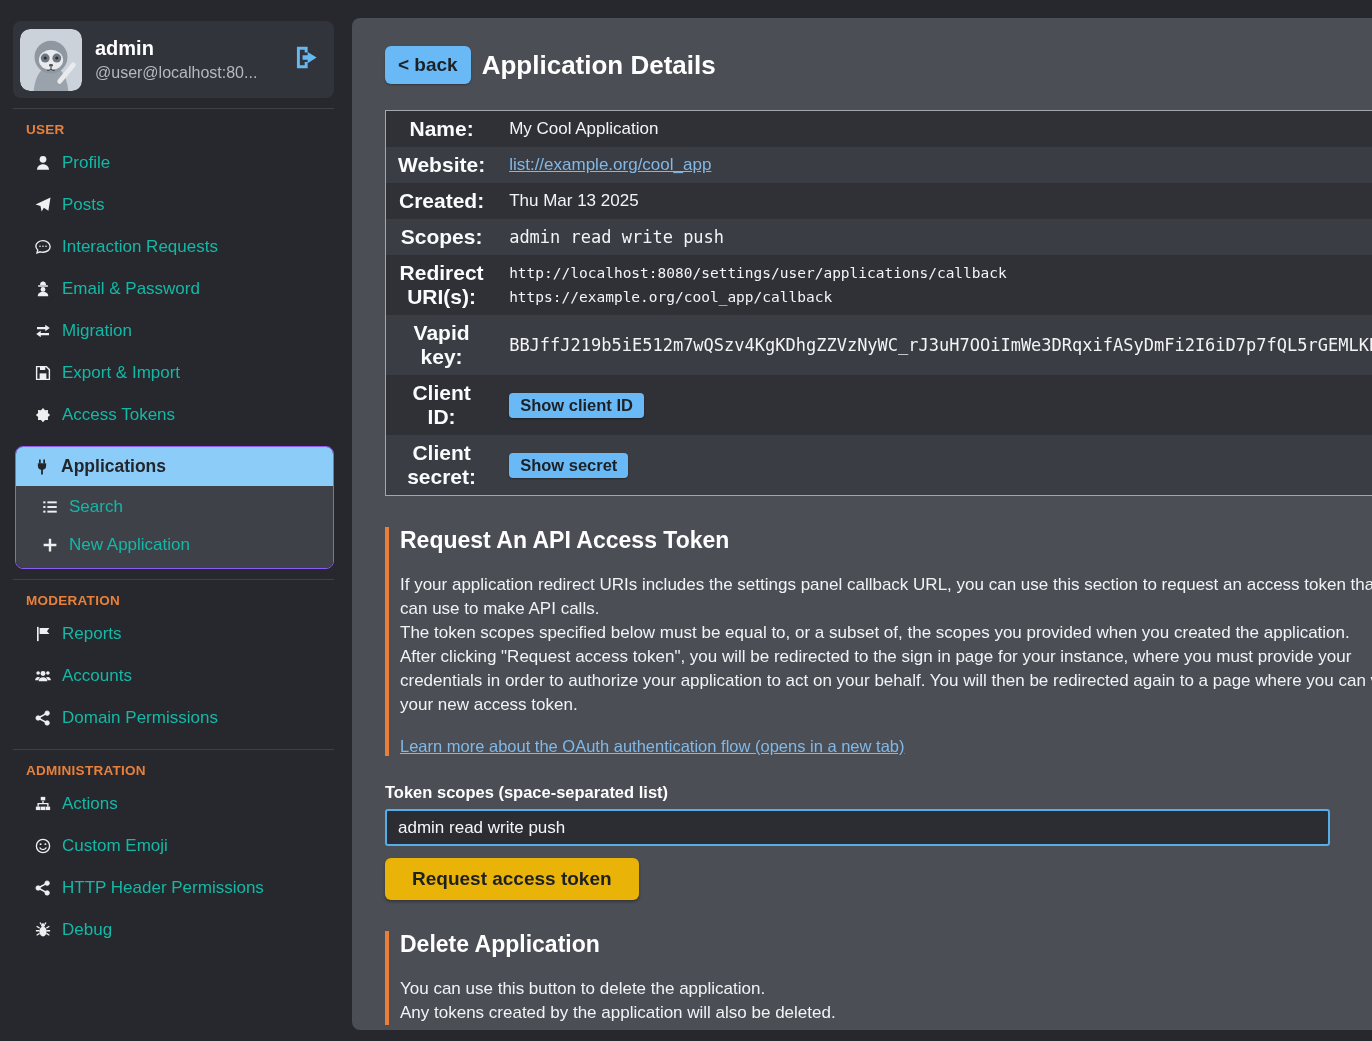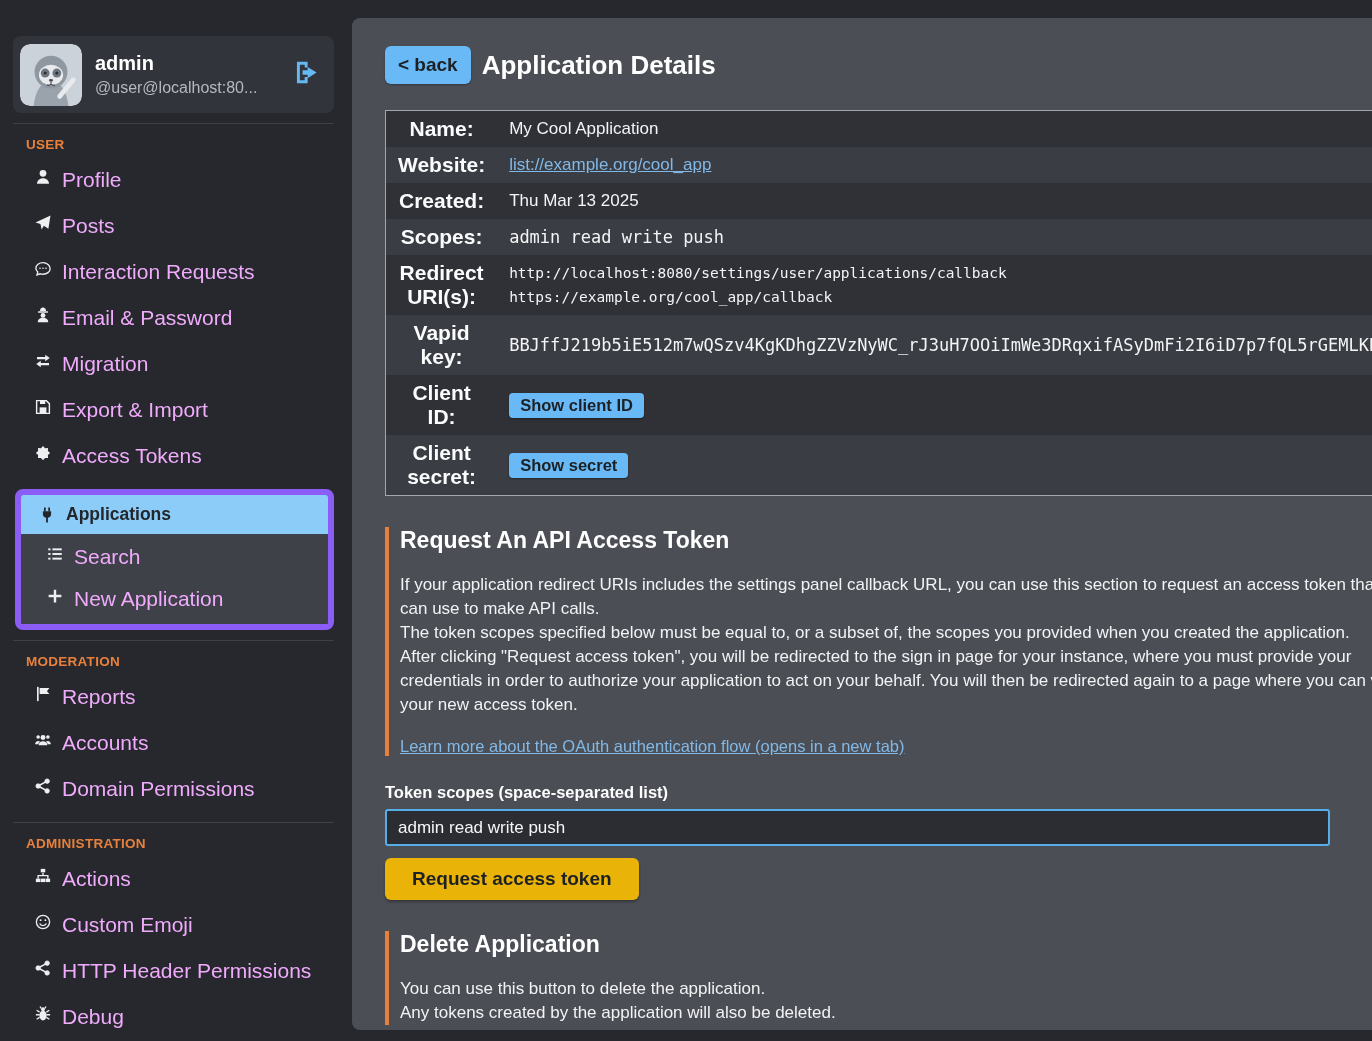--- a/index.html
+++ b/index.html
@@ -6,49 +6,49 @@
   html,body { margin:0; padding:0; }
   body {
     width:1372px; height:1041px; overflow:hidden;
     background:#26282d;
     font-family:"Liberation Sans","DejaVu Sans",sans-serif;
     color:#f2f3f5;
   }
   .app { display:flex; width:1372px; height:1041px; }
 
   
-  .sidebar { width:345px; flex-shrink:0; padding:36px 11px 0 13px; }
+  .sidebar { width:345px; flex-shrink:0; padding:21px 11px 0 13px; }
   .user-card {
     display:flex; align-items:center; gap:13px;
     background:#31343b; border-radius:8px;
     padding:7px 10px 7px 7px; height:77px; cursor:pointer;
   }
   .avatar { width:62px; height:62px; border-radius:10px; overflow:hidden; flex-shrink:0; }
   .user-info { flex:1; min-width:0; }
   .username { font-size:20px; font-weight:bold; color:#ffffff; margin-bottom:4px; }
   .handle { font-size:16px; color:#b5b9be; white-space:nowrap; }
   .logout { flex-shrink:0; margin-right:4px; cursor:pointer; }
 
   nav { margin-top:2px; }
   .section-title {
     border-top:1px solid #3d4047; margin-top:10px;
     padding:13px 0 5px 13px;
     color:#e8803c; font-size:13.5px; font-weight:bold; letter-spacing:.02em;
   }
   .nav-item {
-    display:flex; gap:10px;
-    padding:11px 8px 11px 20px; font-size:21px; color:#f0abfc;
+    display:flex; align-items:center; gap:10px;
+    padding:11px 8px 11px 20px; font-size:17px; color:#14b8a6;
     cursor:pointer; text-decoration:none;
   }
   .nav-item .icn { width:19px; display:flex; justify-content:center; flex-shrink:0; }
   .icn svg { display:block; }
 
   .apps-group {
     margin:10px 0 9px 2px;
-    border:6px solid #8b5cf6; border-radius:8px; overflow:hidden;
+    border:1px solid #8b5cf6; border-radius:8px; overflow:hidden;
   }
   .apps-header {
     display:flex; align-items:center; gap:10px;
     background:#8cccf9; color:#23262a; font-weight:bold; font-size:17.5px;
     padding:9px 8px 9px 16px; cursor:pointer;
   }
   .apps-header .icn { width:19px; display:flex; justify-content:center; }
   .submenu { background:#3e4148; padding:2px 0 4px; }
   .submenu .nav-item { padding:9px 8px 9px 24px; }
 

